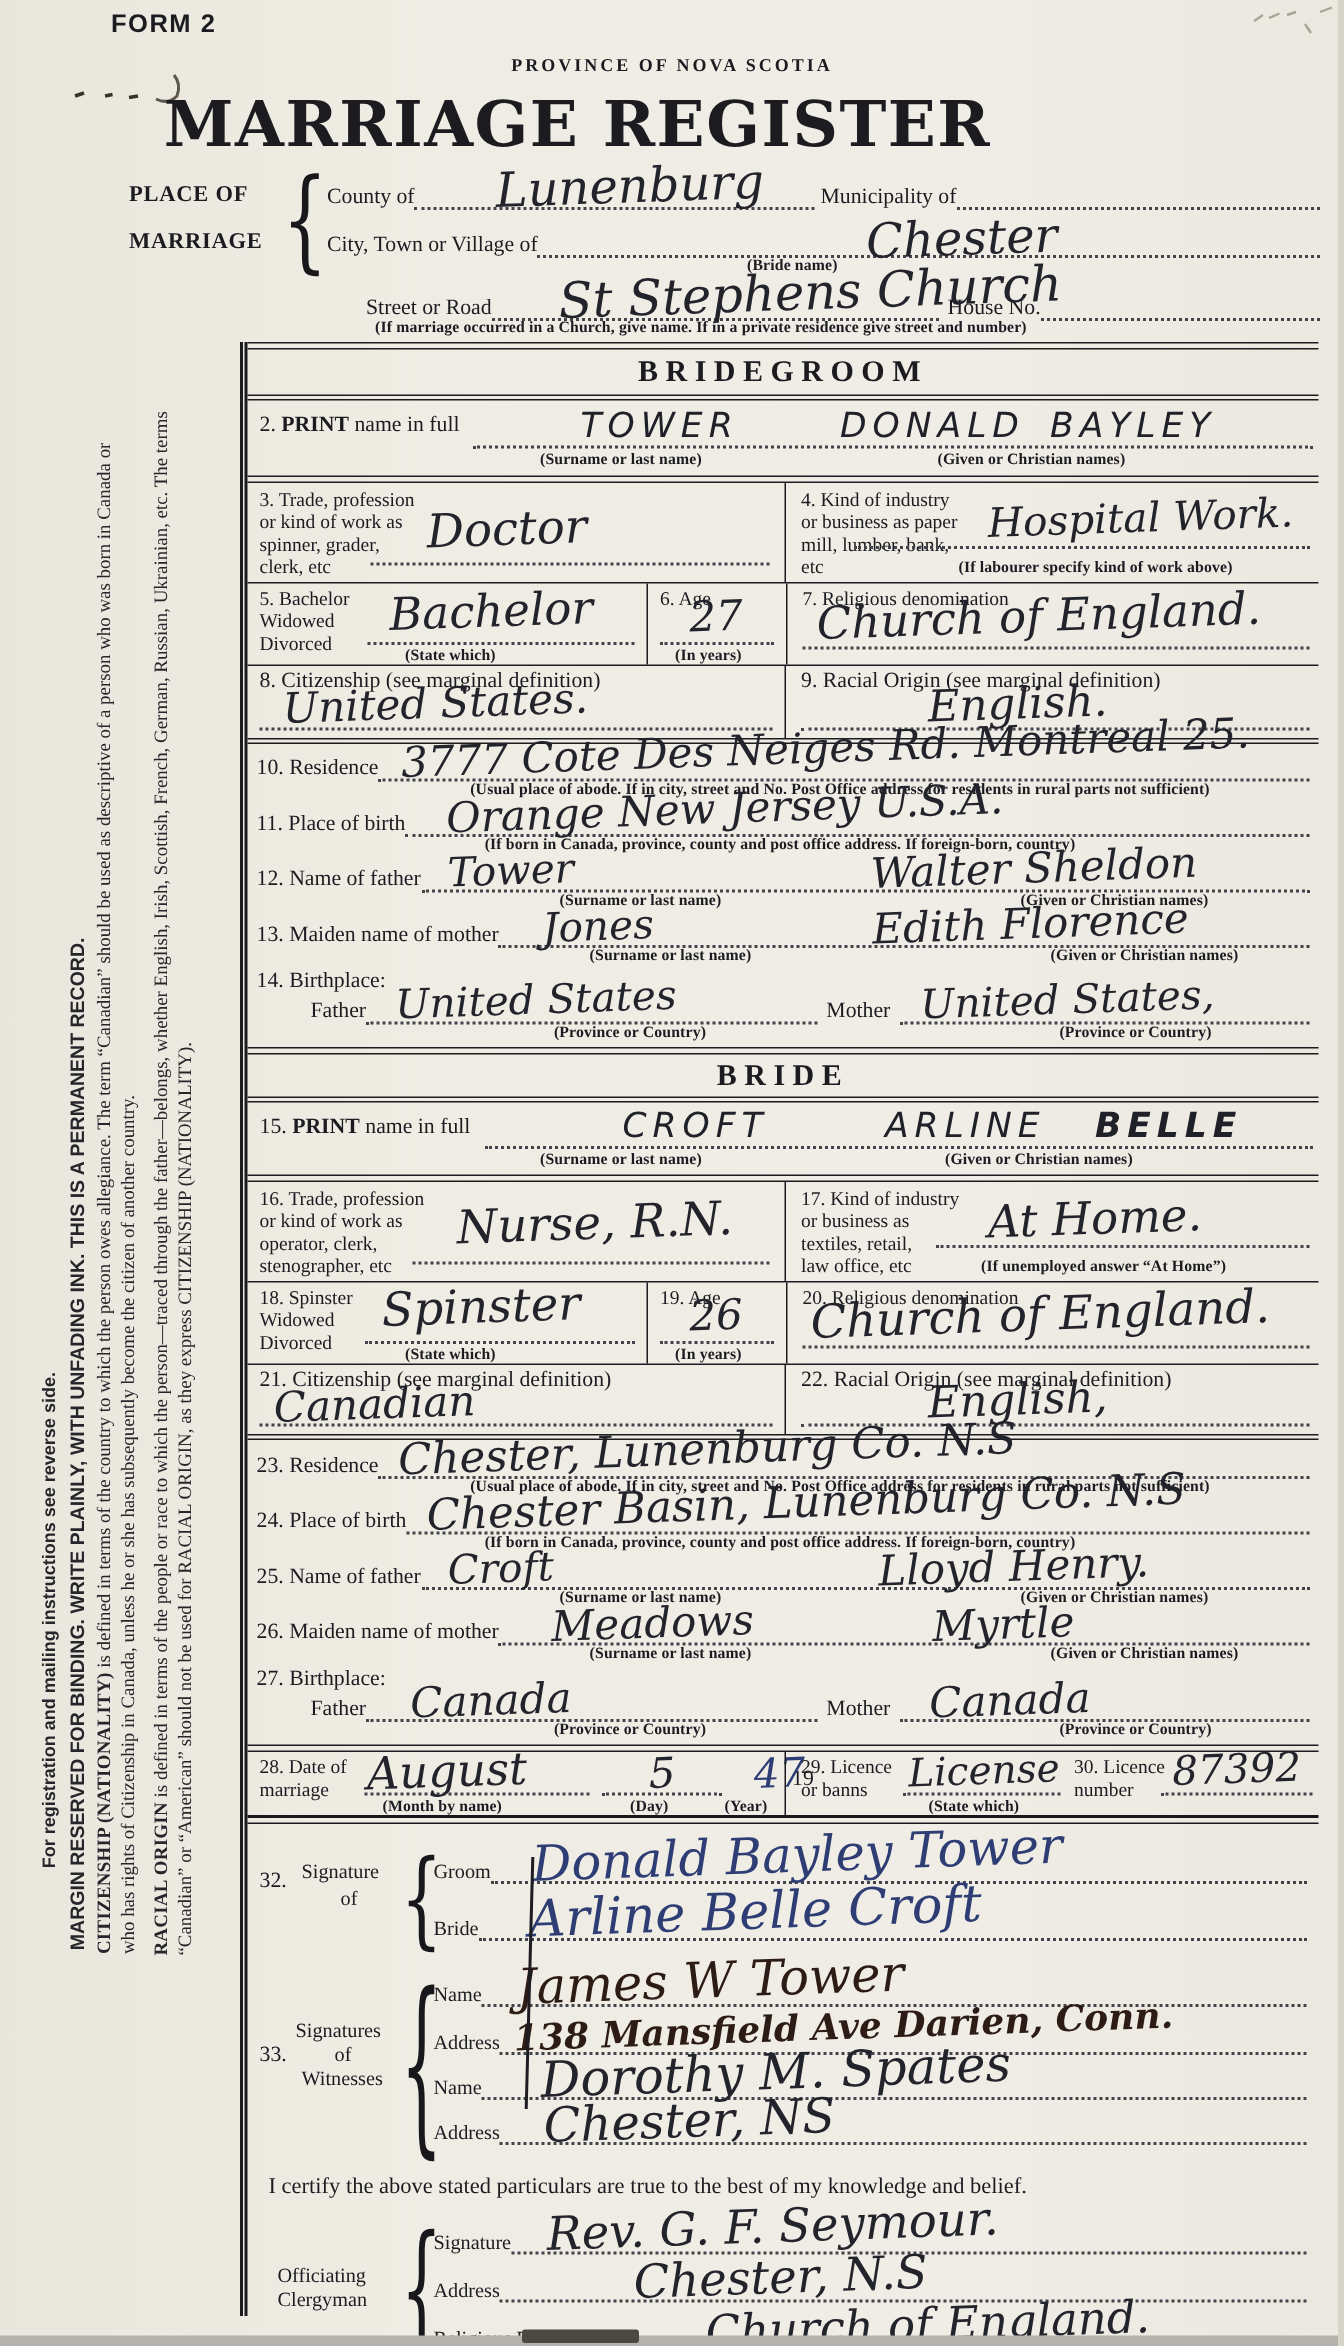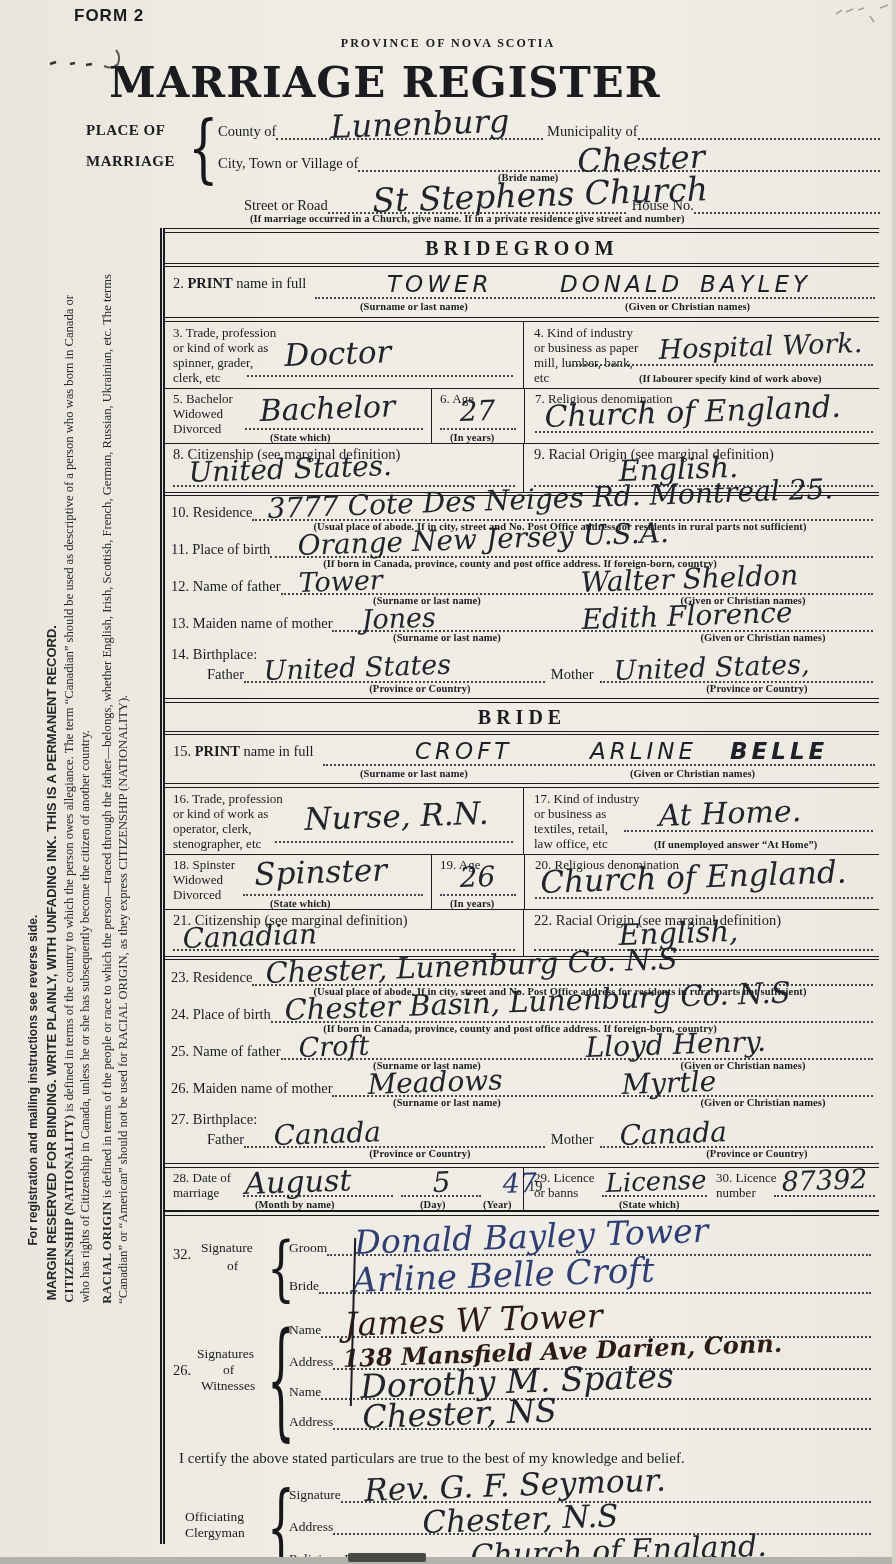--- a/index.html
+++ b/index.html
@@ -414,21 +414,21 @@
       </div>
       <div class="fl abs" style="left:118px;right:2px;top:44px;height:30px;">
         <span class="sig-label">Bride</span>
         <span class="dots" style="flex:1;height:4px;">
           <span class="hw blue" style="left:34px;bottom:-4px;font-size:34px;">Arline Belle Croft</span>
         </span>
       </div>
     </div>
 
     <div style="position:relative;height:134px;margin-top:6px;">
-      <span class="lbl abs" style="left:8px;top:58px;">26.</span>
+      <span class="lbl abs" style="left:8px;top:58px;">33.</span>
       <span class="sig-label abs" style="left:32px;top:42px;">Signatures</span>
       <span class="sig-label abs" style="left:58px;top:58px;">of</span>
       <span class="sig-label abs" style="left:36px;top:74px;">Witnesses</span>
       <span class="brace" style="left:102px;top:0px;font-size:44px;transform:scaleY(2.9);transform-origin:top;">{</span>
       <div class="fl abs" style="left:118px;right:2px;top:8px;height:26px;">
         <span class="sig-label">Name</span>
         <span class="dots" style="flex:1;height:4px;">
           <span class="hw brown" style="left:24px;bottom:-4px;font-size:33px;">James W Tower</span>
         </span>
       </div>

